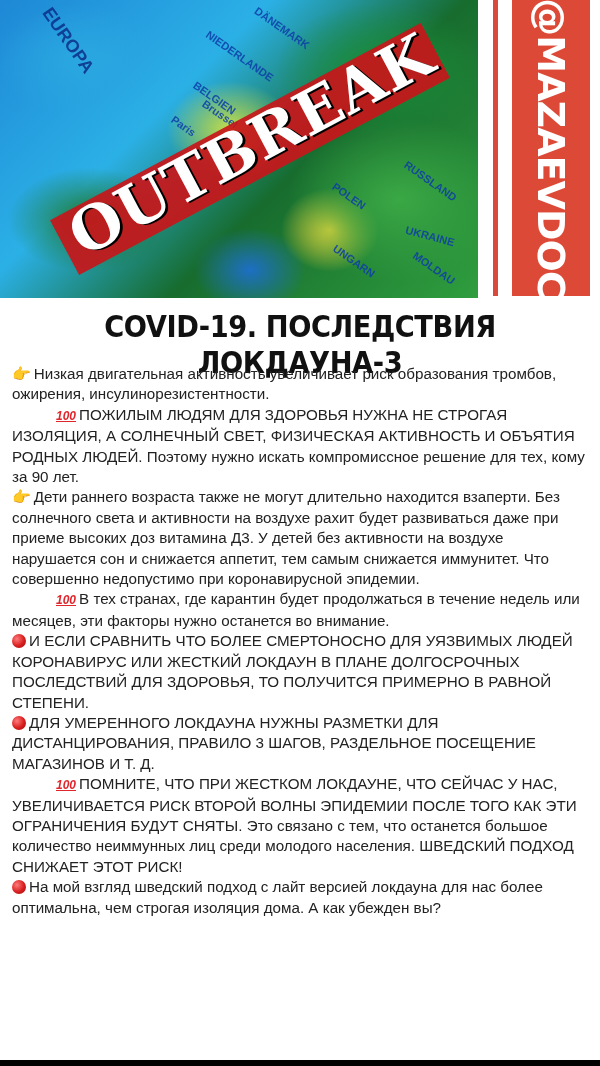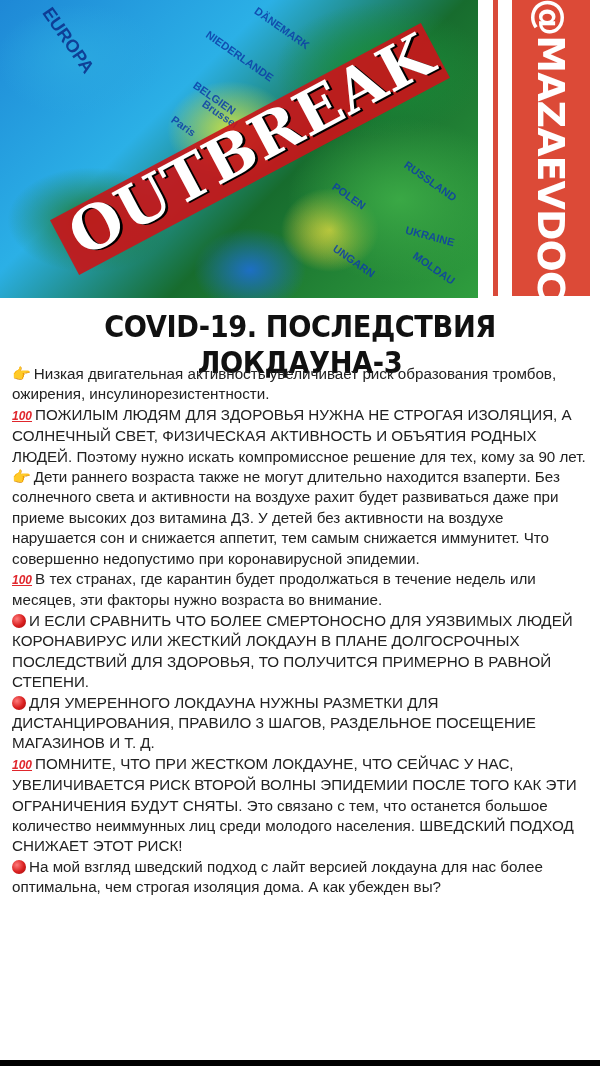--- a/index.html
+++ b/index.html
@@ -58,21 +58,21 @@
     font-size: 31px; color: #111; letter-spacing: -0.5px;
     transform: scaleX(0.88); transform-origin: center;
   }
   .body {
     position: absolute; left: 12px; top: 364px; width: 576px; text-align: left;
     font-size: 15.2px; line-height: 20.4px; color: #222;
   }
   .para { margin: 0; }
   .icon { display: inline-block; margin-right: 3px; }
   .icon-hand { color: #f0b040; font-size: 15px; }
-  .icon-hundred { color: #e0262c; font-weight: bold; font-style: italic; font-size: 12px; text-decoration: underline; }
+  .icon-hundred { color: #e0262c; font-weight: bold; font-style: italic; font-size: 12px; text-decoration: underline; margin-left: 44px; }
   .icon-red-circle {
     width: 14px; height: 14px; border-radius: 50%; vertical-align: -2px;
     background: radial-gradient(circle at 35% 35%, #ff7a7a 0%, #d81e1e 55%, #9a0d0d 100%);
   }
   .bottom-bar { position: absolute; left: 0; top: 1060px; width: 600px; height: 6px; background: #000; }
 </style>
 </head>
 <body>
 
 <div class="hero">
@@ -102,21 +102,21 @@
   <p class="para">
     <span class="icon icon-hand">👉</span><span>Низкая двигательная активность увеличивает риск образования тромбов, ожирения, инсулинорезистентности.</span>
   </p>
   <p class="para">
     <span class="icon icon-hundred">100</span><span>ПОЖИЛЫМ ЛЮДЯМ ДЛЯ ЗДОРОВЬЯ НУЖНА НЕ СТРОГАЯ ИЗОЛЯЦИЯ, А СОЛНЕЧНЫЙ СВЕТ, ФИЗИЧЕСКАЯ АКТИВНОСТЬ И ОБЪЯТИЯ РОДНЫХ ЛЮДЕЙ. Поэтому нужно искать компромиссное решение для тех, кому за 90 лет.</span>
   </p>
   <p class="para">
     <span class="icon icon-hand">👉</span><span>Дети раннего возраста также не могут длительно находится взаперти. Без солнечного света и активности на воздухе рахит будет развиваться даже при приеме высоких доз витамина Д3. У детей без активности на воздухе нарушается сон и снижается аппетит, тем самым снижается иммунитет. Что совершенно недопустимо при коронавирусной эпидемии.</span>
   </p>
   <p class="para">
-    <span class="icon icon-hundred">100</span><span>В тех странах, где карантин будет продолжаться в течение недель или месяцев, эти факторы нужно возраста во внимание.</span>
+    <span class="icon icon-hundred">100</span><span>В тех странах, где карантин будет продолжаться в течение недель или месяцев, эти факторы нужно останется во внимание.</span>
   </p>
   <p class="para">
     <span class="icon icon-red-circle"></span><span>И ЕСЛИ СРАВНИТЬ ЧТО БОЛЕЕ СМЕРТОНОСНО ДЛЯ УЯЗВИМЫХ ЛЮДЕЙ КОРОНАВИРУС ИЛИ ЖЕСТКИЙ ЛОКДАУН В ПЛАНЕ ДОЛГОСРОЧНЫХ ПОСЛЕДСТВИЙ ДЛЯ ЗДОРОВЬЯ, ТО ПОЛУЧИТСЯ ПРИМЕРНО В РАВНОЙ СТЕПЕНИ.</span>
   </p>
   <p class="para">
     <span class="icon icon-red-circle"></span><span>ДЛЯ УМЕРЕННОГО ЛОКДАУНА НУЖНЫ РАЗМЕТКИ ДЛЯ ДИСТАНЦИРОВАНИЯ, ПРАВИЛО 3 ШАГОВ, РАЗДЕЛЬНОЕ ПОСЕЩЕНИЕ МАГАЗИНОВ И Т. Д.</span>
   </p>
   <p class="para">
     <span class="icon icon-hundred">100</span><span>ПОМНИТЕ, ЧТО ПРИ ЖЕСТКОМ ЛОКДАУНЕ, ЧТО СЕЙЧАС У НАС, УВЕЛИЧИВАЕТСЯ РИСК ВТОРОЙ ВОЛНЫ ЭПИДЕМИИ ПОСЛЕ ТОГО КАК ЭТИ ОГРАНИЧЕНИЯ БУДУТ СНЯТЫ. Это связано с тем, что останется большое количество неиммунных лиц среди молодого населения. ШВЕДСКИЙ ПОДХОД СНИЖАЕТ ЭТОТ РИСК!</span>
   </p>

